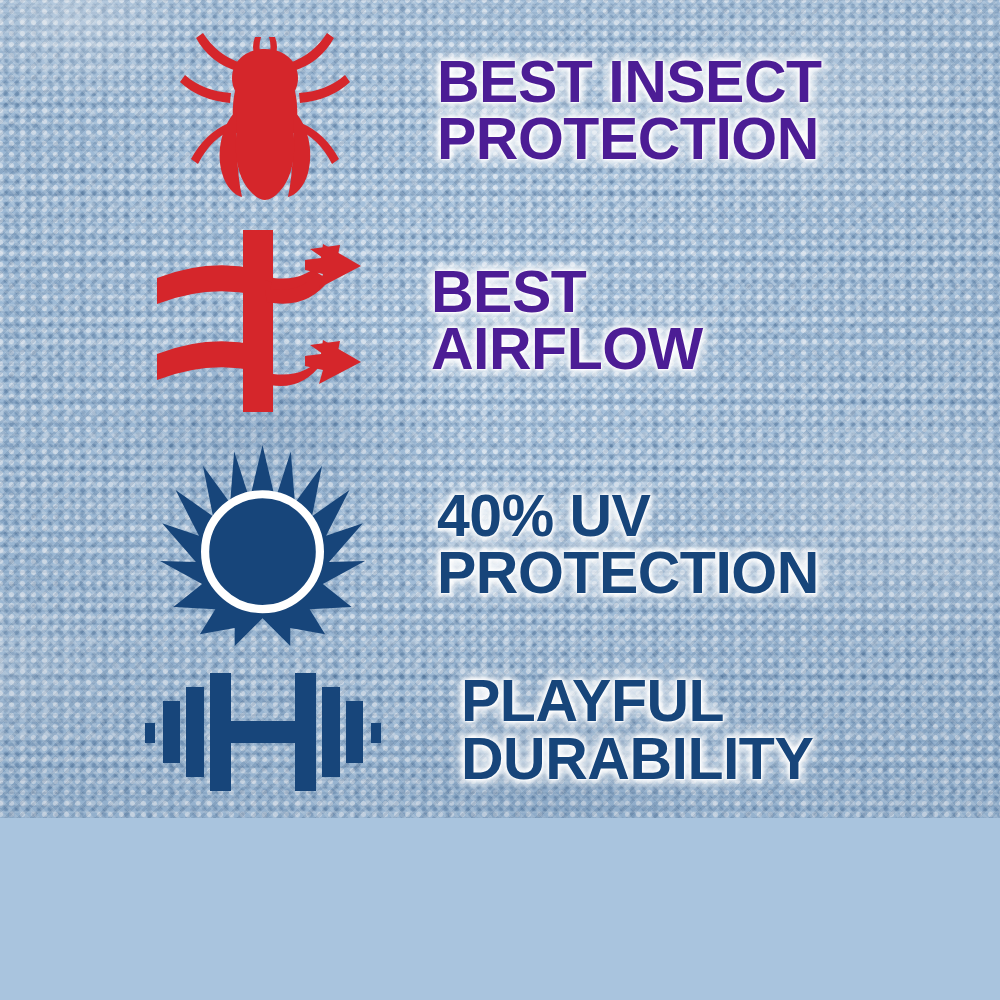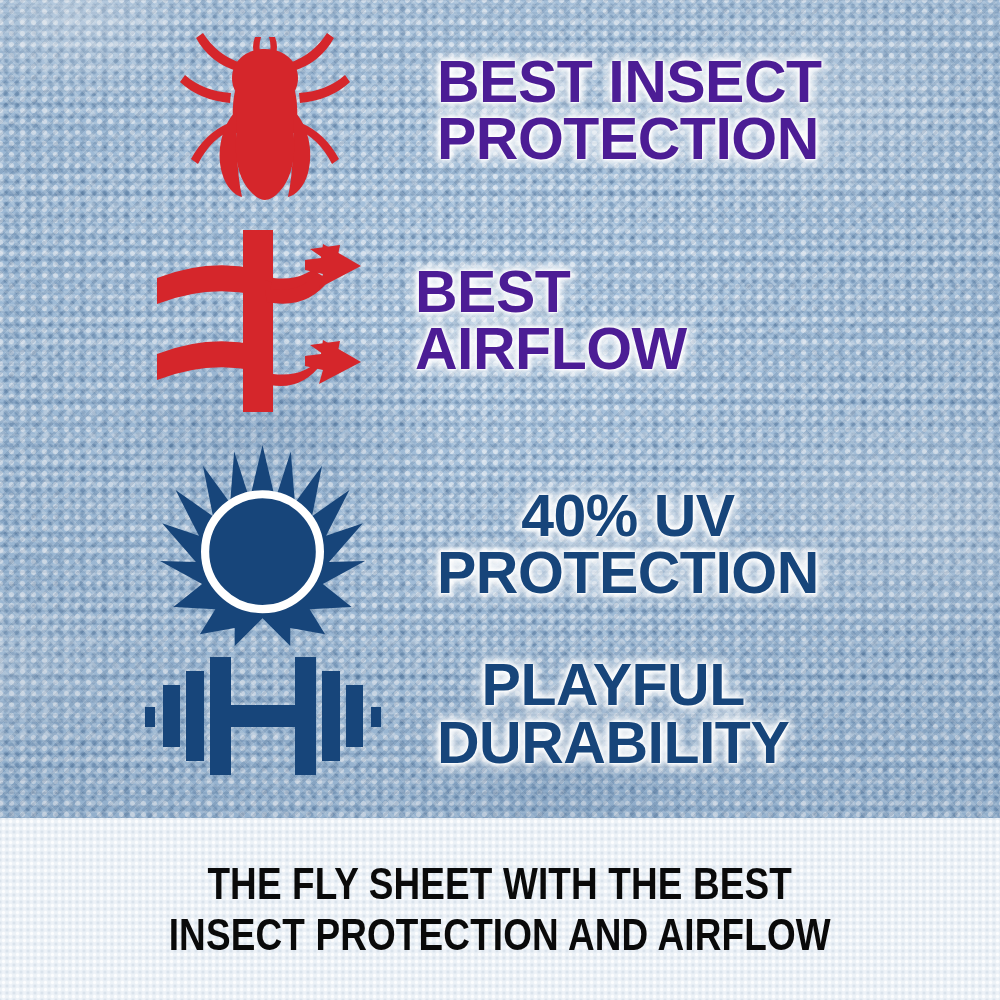--- a/index.html
+++ b/index.html
@@ -111,35 +111,34 @@
        0 0 14px #ffffff, 0 0 18px rgba(255,255,255,0.85),
        1px 1px 0 rgba(255,255,255,0.6);
   }
   .t-navy {
     color: #17457a;
     font-weight: bold;
     text-shadow:
        0 0 5px #ffffff,  0 0 5px #ffffff,  0 0 9px #ffffff,
        0 0 14px #ffffff, 0 0 18px rgba(255,255,255,0.85),
        1px 1px 0 rgba(255,255,255,0.6);
-    text-align: center;
   }
 
   #feature-insect { left: 150px; top: 16px;  width: 720px; height: 190px; }
   #feature-airflow{ left: 150px; top: 226px; width: 720px; height: 190px; }
   #feature-uv     { left: 150px; top: 440px; width: 720px; height: 210px; }
-  #feature-durab  { left: 150px; top: 632px; width: 720px; height: 165px; }
+  #feature-durab  { left: 150px; top: 648px; width: 720px; height: 165px; gap: 24px; }
 
   #feature-insect  .icon-slot { width: 225px; height: 185px; }
   #feature-airflow .icon-slot { width: 225px; height: 185px; }
   #feature-uv      .icon-slot { width: 225px; height: 205px; }
   #feature-durab   .icon-slot { width: 225px; height: 165px; }
 
   #feature-insect  .text-slot { font-size: 59px; margin-left: 62px; }
-  #feature-airflow .text-slot { font-size: 59px; margin-left: 40px; }
+  #feature-airflow .text-slot { font-size: 59px; margin-left: 56px; }
   #feature-uv      .text-slot { font-size: 59px; margin-left: 62px; }
   #feature-durab   .text-slot { font-size: 59px; margin-left: 62px; }
 
   
   #caption-bar {
     position: absolute;
     left: 0;
     top: 818px;
     width: 1000px;
     height: 182px;
@@ -274,18 +273,14 @@
           <rect x="179" y="26" width="18" height="90"></rect>
           <rect x="203" y="40" width="17" height="62"></rect>
           <rect x="228" y="62" width="10" height="20"></rect>
         </g>
       </svg>
     </div>
     <div class="text-slot t-navy">PLAYFUL
 DURABILITY</div>
   </div>
 
-  <div id="caption-bar">
-    <div id="caption-text">THE FLY SHEET WITH THE BEST
-INSECT PROTECTION AND AIRFLOW</div>
-  </div>
 
 </div>
 
 </body></html>

